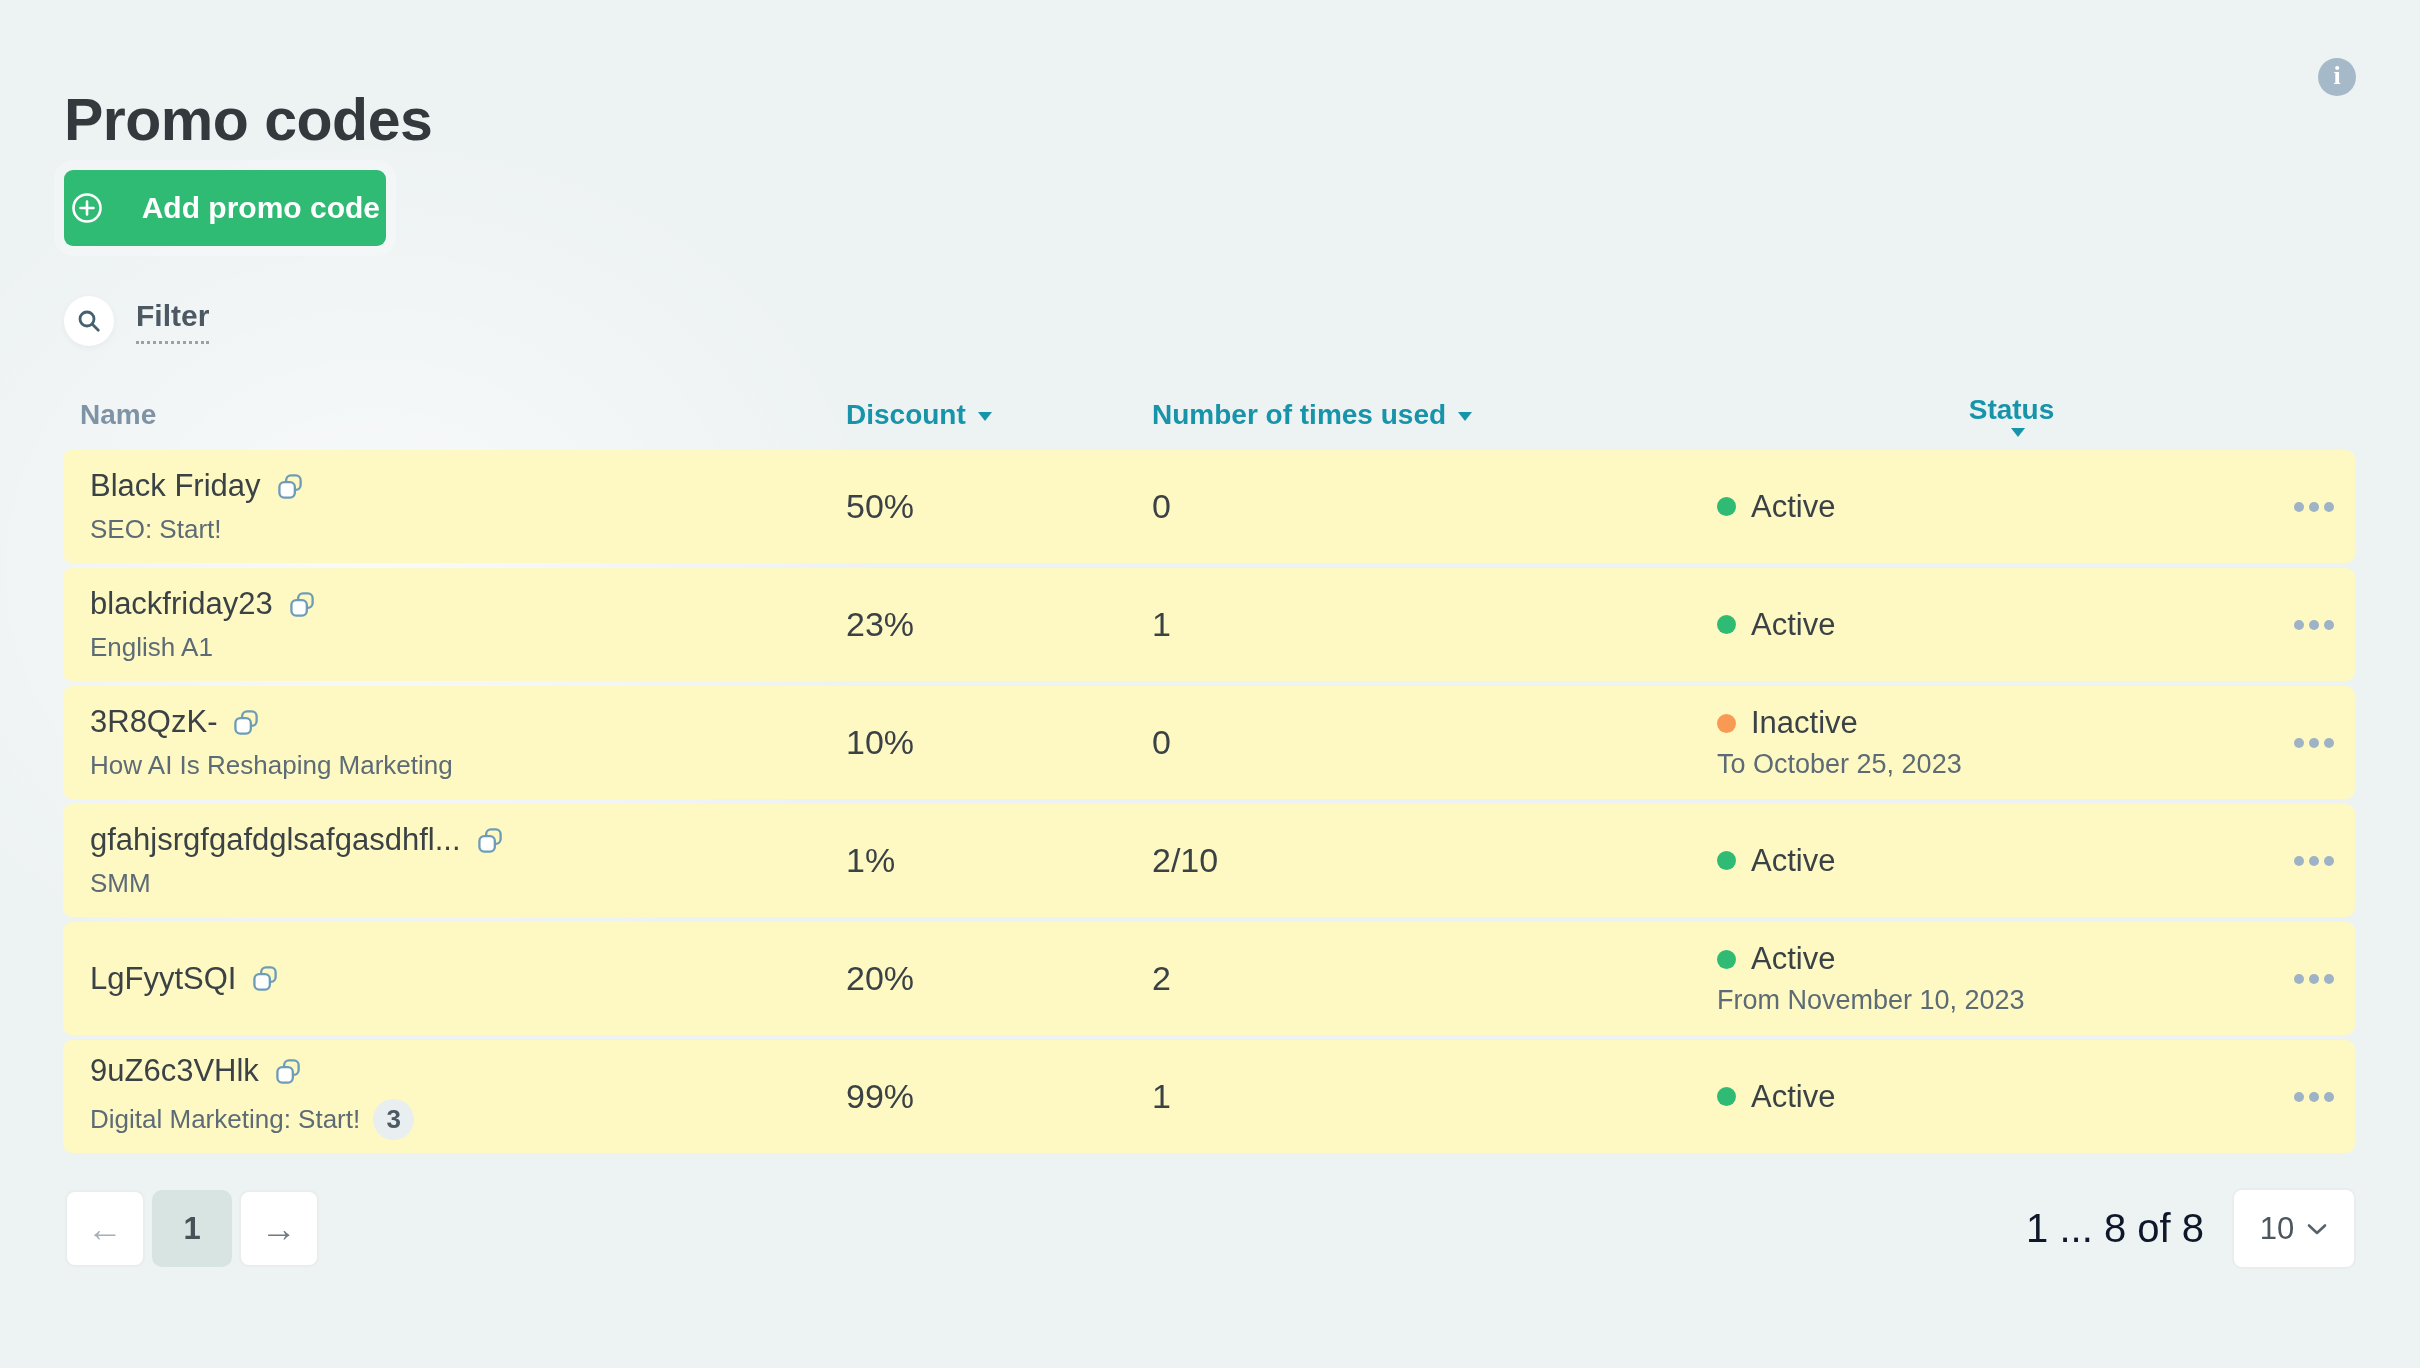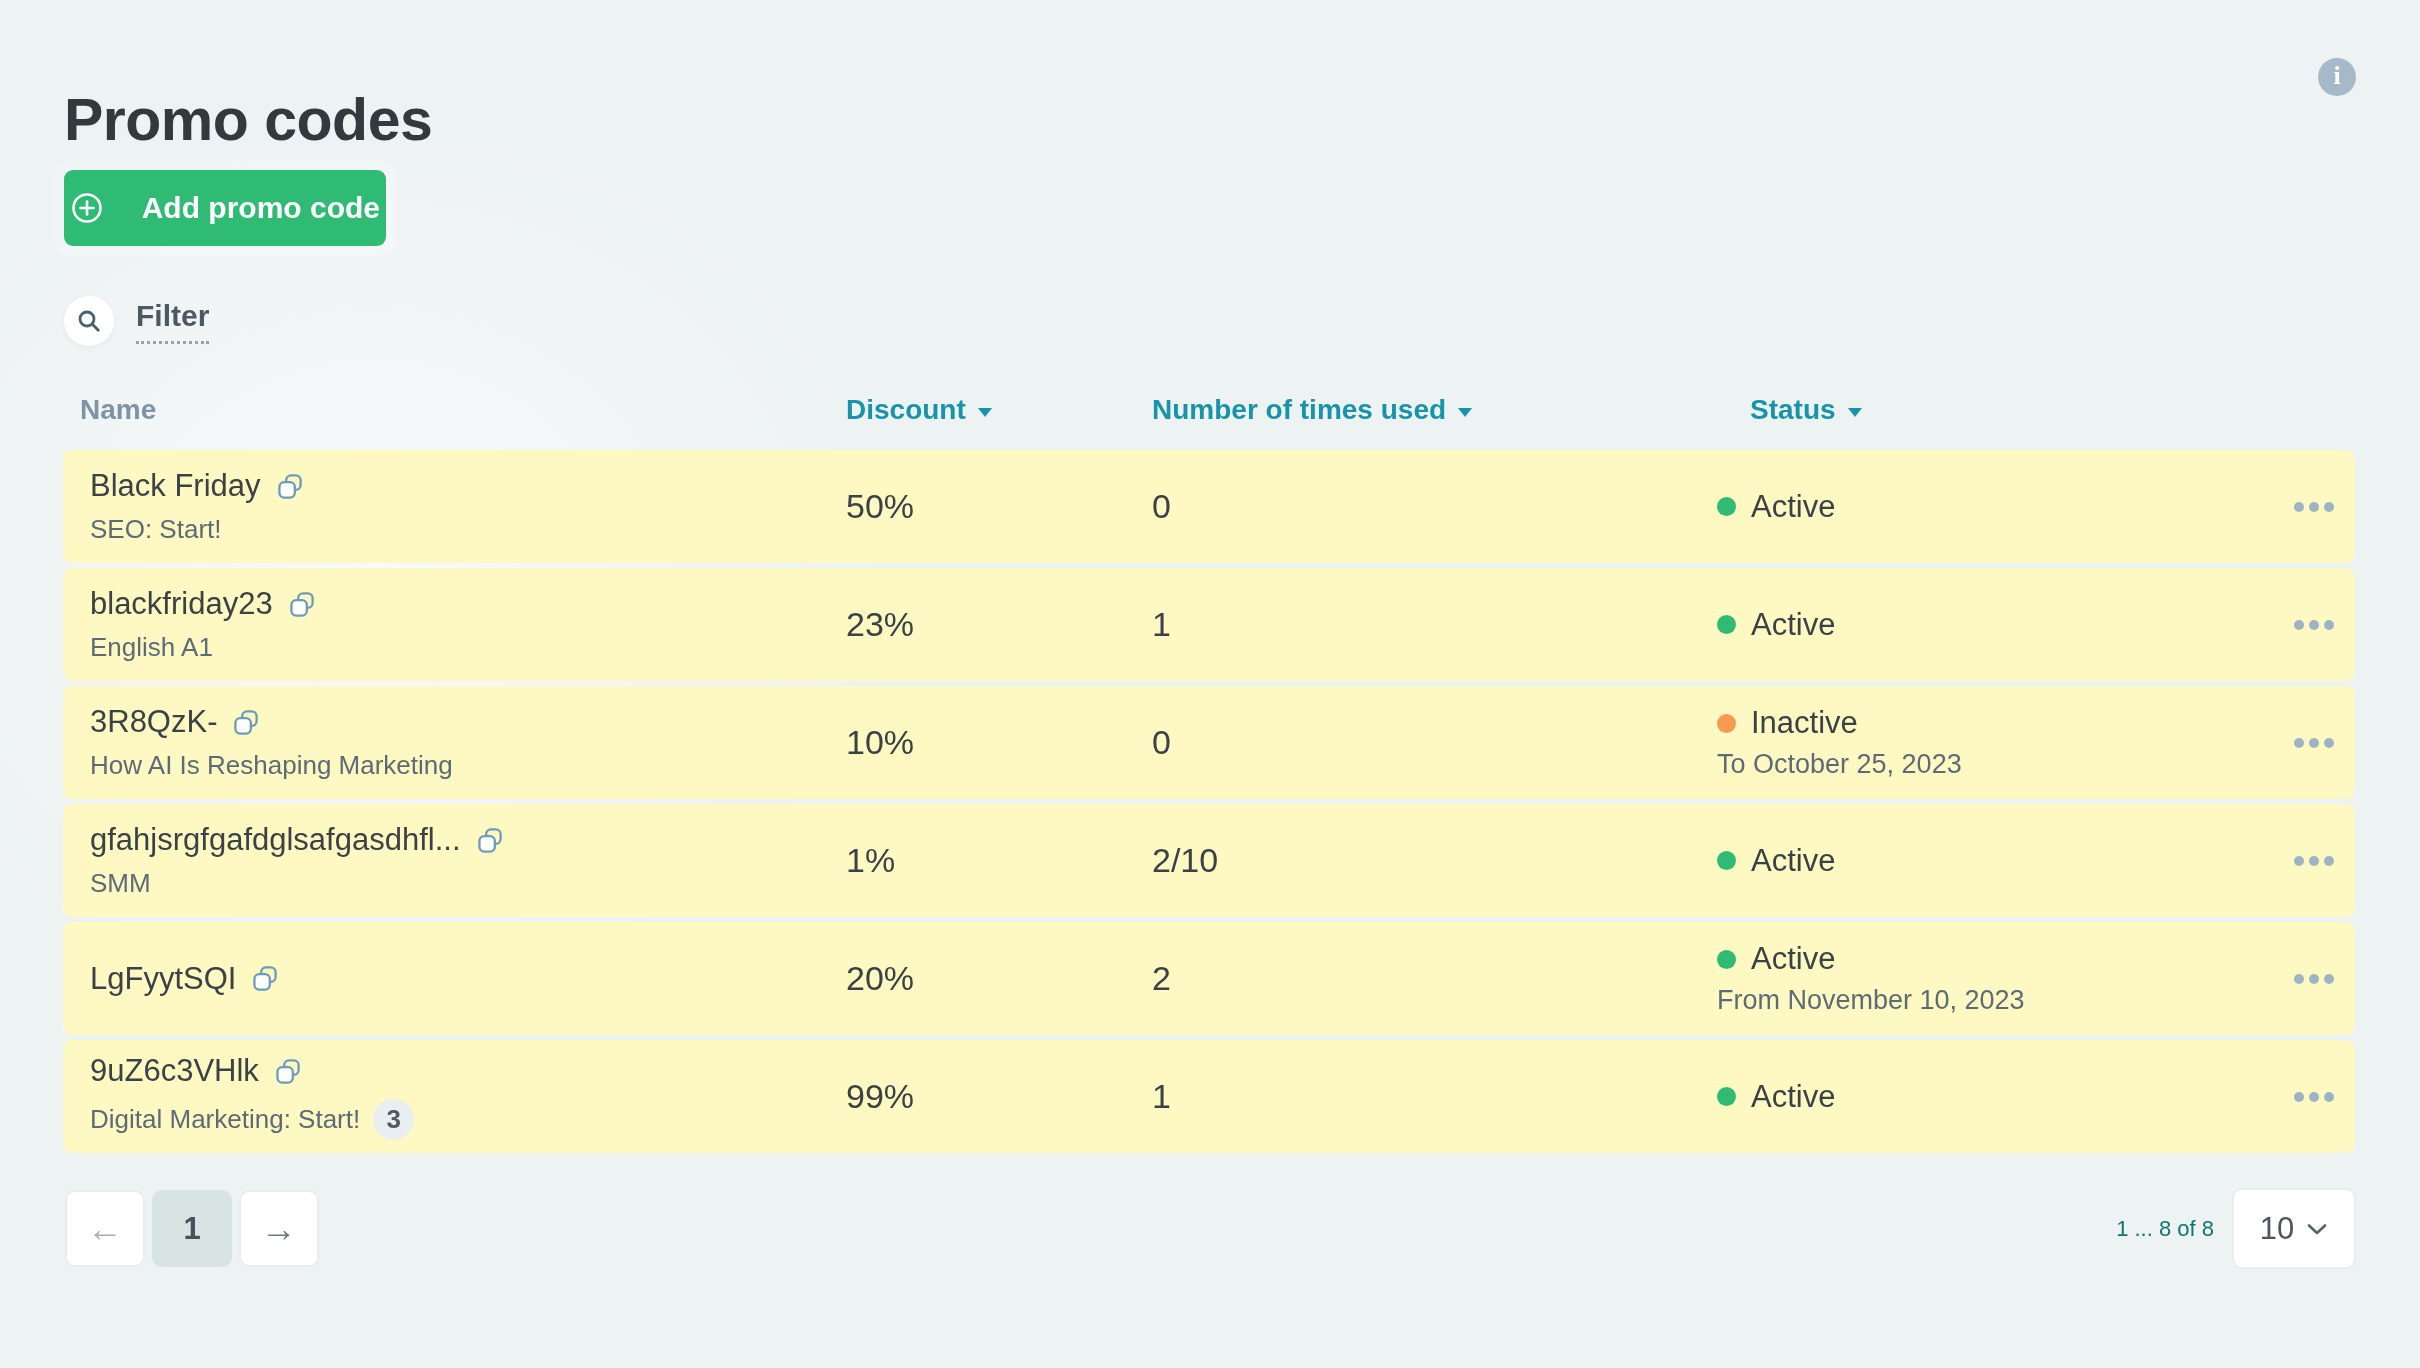--- a/index.html
+++ b/index.html
@@ -41,21 +41,21 @@
     padding-bottom:8px;border-bottom:3px dotted #97a3ab;cursor:pointer;
   }
   .thead{
     position:absolute;left:63px;top:394px;width:2292px;
     display:grid;grid-template-columns:783px 306px 565px 556px 82px;
     font-size:28px;font-weight:700;
   }
   .th{display:flex;align-items:center;}
   .th-name{padding-left:17px;color:var(--header-muted,#7e94a6);}
   .th-sort{color:var(--accent-teal,#1794aa);cursor:pointer;}
-  .th-status{padding-left:33px;}
+  .th-status{padding-left:33px;flex-direction:column;}
   .sort-arrow{
     width:0;height:0;border:7px solid transparent;border-top:9px solid currentColor;border-bottom:none;
     margin-left:12px;transform:translateY(2px);
   }
   .tbody{position:absolute;left:63px;top:450px;width:2292px;display:flex;flex-direction:column;gap:5px;}
   .row{
     background:#fef9c3;border-radius:9px;height:113px;
     display:grid;grid-template-columns:783px 306px 565px 556px 82px;align-items:center;
   }
   .cell{display:flex;flex-direction:column;justify-content:center;}
@@ -80,21 +80,21 @@
   .pager-left{position:absolute;left:65px;top:1190px;display:flex;gap:7px;}
   .pg-btn{
     width:80px;height:77px;border-radius:10px;display:flex;align-items:center;justify-content:center;
     background:#fff;border:2px solid #e9edee;font-size:36px;cursor:pointer;
     font-family:"Liberation Sans",sans-serif;
   }
   .pg-prev{color:#a7b0b5;}
   .pg-next{color:#6e7b83;}
   .pg-current{background:var(--active-page-bg,#d8e4e1);border:none;font-size:31px;font-weight:700;color:#46525a;}
   .pager-right{position:absolute;right:64px;top:1190px;height:77px;display:flex;align-items:center;gap:12px;}
-  .range-text{font-size:22px;color:#0f766e;margin-right:6px;}
+  .range-text{font-size:40px;color:#0f172a;margin-right:16px;}
   .page-size{
     width:120px;height:77px;border-radius:10px;background:#fff;border:2px solid #e9edee;
     display:flex;align-items:center;justify-content:center;gap:12px;
     font-size:31px;color:#4b565e;cursor:pointer;
   }
 </style>
 </head>
 <body>
 
 <h1 class="page-title">Promo codes</h1>

